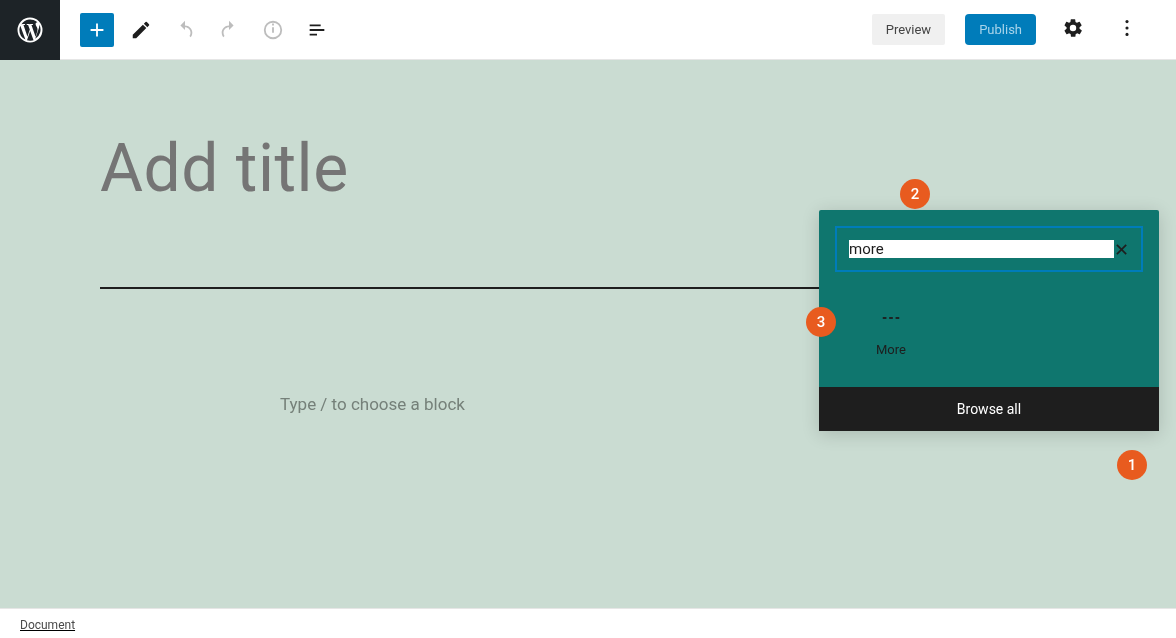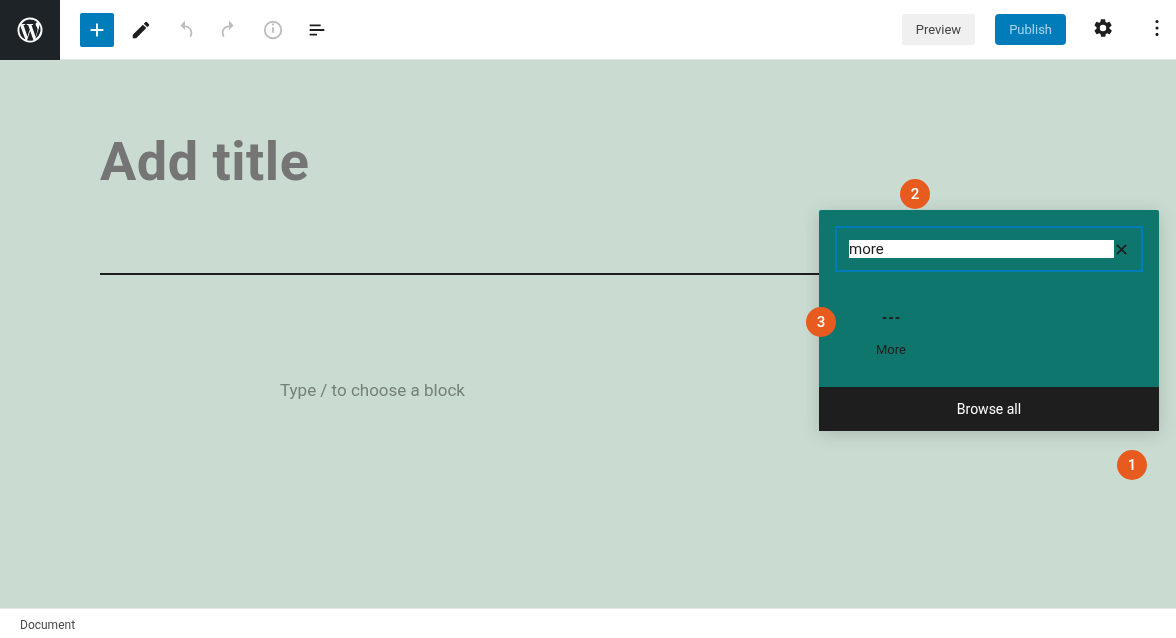--- a/index.html
+++ b/index.html
@@ -7,29 +7,29 @@
 
     .topbar { height:60px; display:flex; align-items:center; background:#fff; border-bottom:1px solid #e6e6e6; }
     .wp-logo { width:60px; height:60px; background:#1d2327; display:flex; align-items:center; justify-content:center; }
     .wp-logo svg { width:30px; height:30px; fill:#fff; }
     .toolbar-left { display:flex; align-items:center; gap:10px; padding-left:20px; }
     .btn-add { width:34px; height:34px; background:#007cba; display:flex; align-items:center; justify-content:center; cursor:pointer; border-radius:2px; }
     .btn-add svg { width:22px; height:22px; fill:#fff; }
     .tb-btn { width:34px; height:34px; display:flex; align-items:center; justify-content:center; cursor:pointer; color:#1e1e1e; border-radius:2px; }
     .tb-btn.dim { color:#bdbdbd; }
     .tb-btn svg { width:22px; height:22px; fill:currentColor; }
-    .toolbar-right { margin-left:auto; display:flex; align-items:center; gap:20px; padding-right:2px; }
+    .toolbar-right { margin-left:auto; display:flex; align-items:center; gap:20px; padding-right:32px; }
     .preview { background:#f0f0f0; color:#444; padding:8px 14px; font-size:13px; border-radius:2px; cursor:pointer; }
     .publish { background:#007cba; color:#a8d4ea; padding:8px 14px; font-size:13px; border-radius:4px; cursor:pointer; }
     .icon-btn { width:34px; height:34px; display:flex; align-items:center; justify-content:center; cursor:pointer; }
     .icon-btn svg { width:22px; height:22px; fill:#1e1e1e; }
 
     .canvas { background:#cadcd2; height:550px; position:relative; padding-top:70px; }
     .title-area { width:720px; margin-left:100px; }
-    .title-input { width:100%; font-size:54px; font-weight:700; color:#be185d; background:transparent; border:none; outline:none; letter-spacing:0.5px; }
+    .title-input { width:100%; font-size:66px; font-weight:400; color:#be185d; background:transparent; border:none; outline:none; letter-spacing:0.5px; }
     .title-rule { height:2px; background:#1e1e1e; margin-top:80px; width:720px; }
     .block-row { position:relative; margin-top:105px; display:flex; align-items:center; }
     .block-placeholder { color:#758079; font-size:17px; margin-left:180px; }
     .inline-add { position:absolute; left:1035px; width:24px; height:24px; background:#1e1e1e; display:flex; align-items:center; justify-content:center; cursor:pointer; border-radius:2px; }
     .inline-add svg { width:16px; height:16px; fill:#fff; }
 
     .inserter { position:absolute; right:17px; top:150px; width:340px; background:#0f766e; box-shadow:0 3px 18px rgba(0,0,0,0.16); border-radius:2px; }
     .ins-search { padding:16px; }
     .ins-input-wrap { border:2px solid #007cba; height:46px; display:flex; align-items:center; padding:0 12px; }
     .ins-input { flex:1; border:none; outline:none; font-size:15px; color:#1e1e1e; }
@@ -39,21 +39,21 @@
     .ins-icon { width:24px; height:24px; display:flex; align-items:center; justify-content:center; }
     .ins-icon svg { width:22px; height:22px; fill:#1e1e1e; }
     .ins-label { font-size:13px; color:#1e1e1e; }
     .browse-all { background:#1e1e1e; color:#fff; text-align:center; padding:14px 0; font-size:14px; cursor:pointer; }
 
     .marker { position:absolute; width:30px; height:30px; background:#e85b1f; border-radius:50%; color:#fff; display:flex; align-items:center; justify-content:center; font-size:15px; font-weight:500; z-index:50; }
     .m1 { left:1117px; top:450px; }
     .m2 { left:900px; top:179px; }
     .m3 { left:806px; top:307px; }
 
-    .footer { position:absolute; left:0; bottom:0; width:1176px; background:#fff; border-top:1px solid #e6e6e6; padding:5px 20px; }
+    .footer { position:absolute; left:0; bottom:0; width:1176px; background:#fff; border-top:1px solid #e6e6e6; padding:5px 20px;text-decoration:underline; }
     .footer span { font-size:12px; color:#4a4a4a; }
   </style>
 </head>
 <body>
 
 <div class="topbar">
   <div class="wp-logo">
     <svg viewBox="0 0 24 24">
         <path d="M12 2a10 10 0 1 0 10 10A10 10 0 0 0 12 2zM3.5 12a8.45 8.45 0 0 1 .74-3.46l4.05 11.1A8.5 8.5 0 0 1 3.5 12zm8.5 8.5a8.55 8.55 0 0 1-2.4-.35l2.55-7.41 2.61 7.16a.5.5 0 0 0 .6.19 8.5 8.5 0 0 1-3.36.41zm1.17-12.48c.51 0 1-.05 1-.05a.37.37 0 0 0 0-.73s-1.4.11-2.3.11c-.85 0-2.28-.11-2.28-.11a.37.37 0 0 0 0 .73s.44.05.9.05l1.34 3.67-1.88 5.64L6.8 8.02c.51 0 1-.05 1-.05a.37.37 0 0 0 0-.73s-1.4.11-2.3.11h-.36a8.5 8.5 0 0 1 12.85-1.6c-.03 0-.07 0-.1 0-.85 0-1.45.74-1.45 1.54 0 .71.41 1.32.85 2.03.33.58.71 1.32.71 2.39 0 .74-.28 1.6-.66 2.8l-.87 2.9zm6.22-.46a8.5 8.5 0 0 1-3.19 11.42l2.6-7.51a8 8 0 0 0 .64-3 6.47 6.47 0 0 0-.05-.91z"></path>
       </svg>

